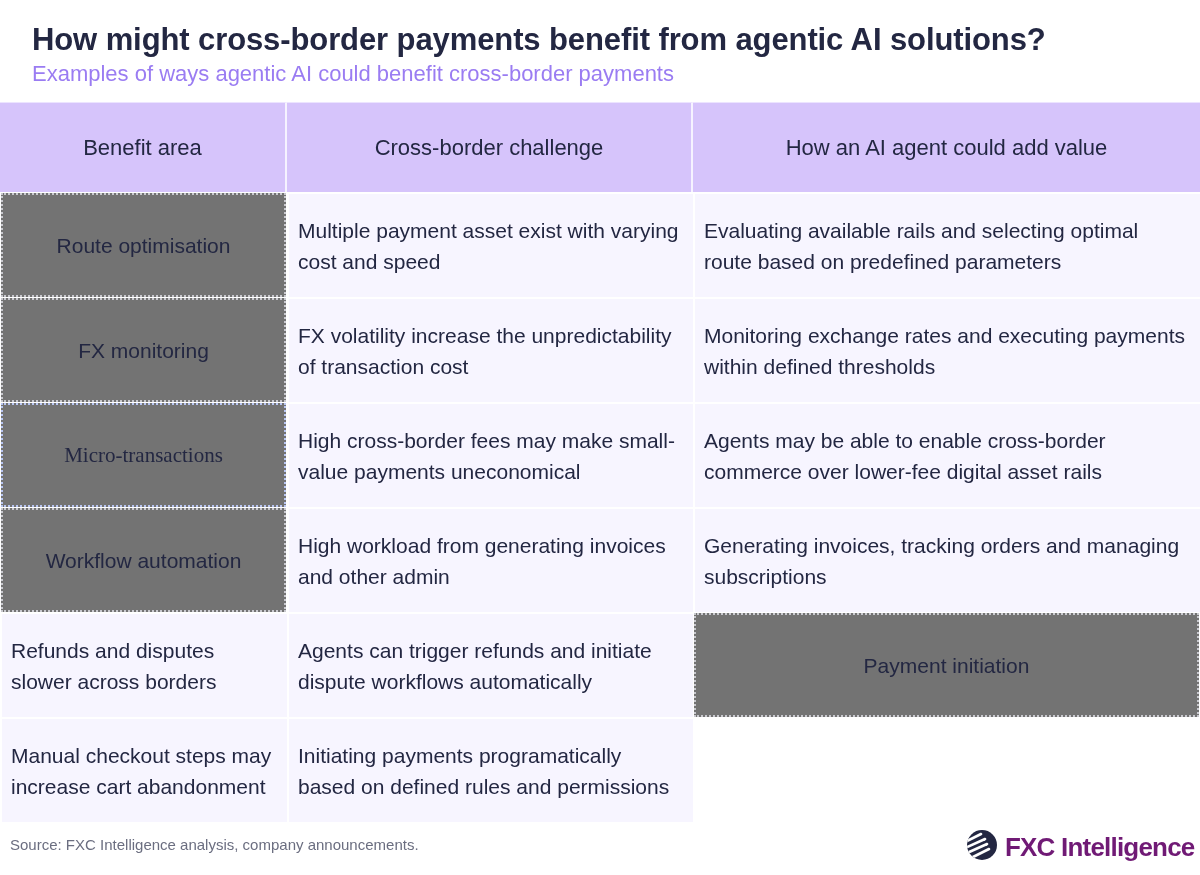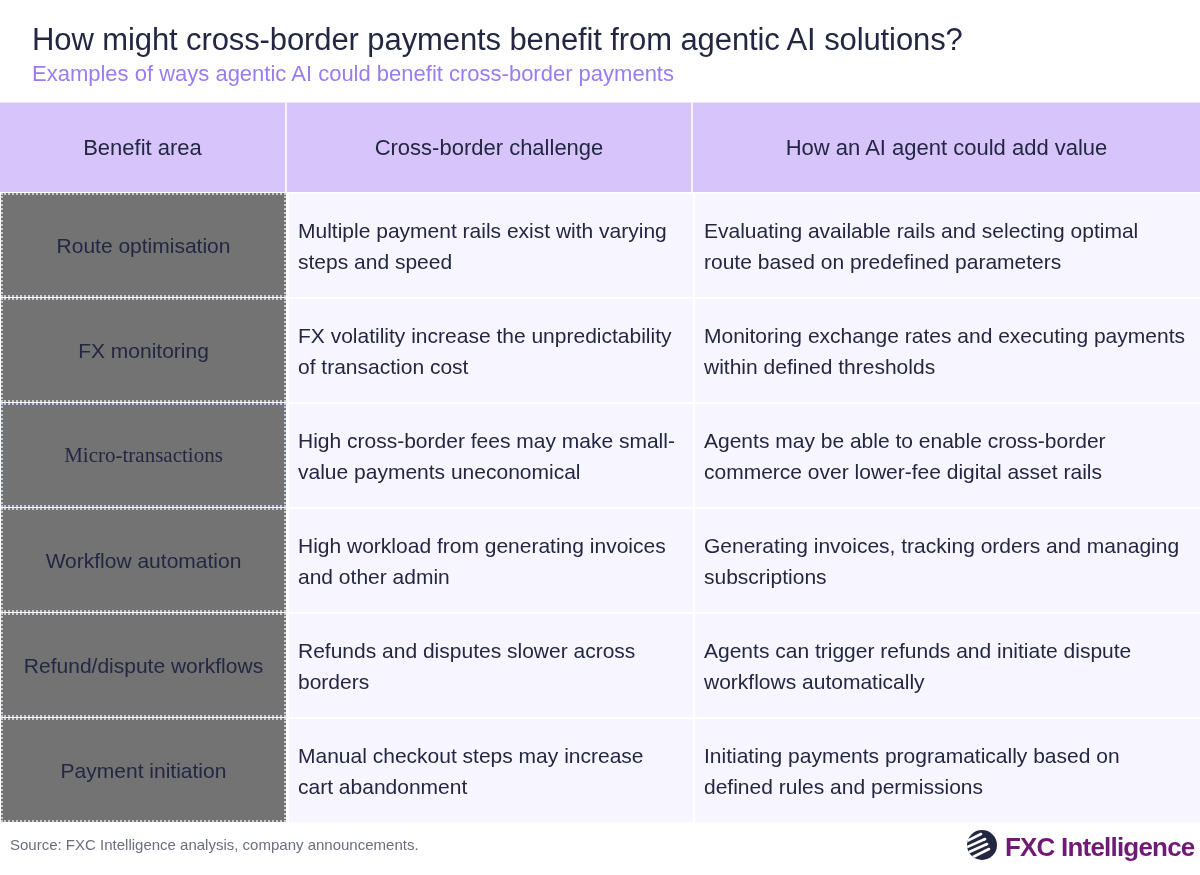--- a/index.html
+++ b/index.html
@@ -1,21 +1,21 @@
 <!DOCTYPE html>
 <html><head>
   <meta charset="utf-8">
   <style>
     * { box-sizing: border-box; margin: 0; padding: 0; }
     html, body { width: 1200px; height: 875px; background: #ffffff; overflow: hidden; }
     body { font-family: "Liberation Sans", "DejaVu Sans", sans-serif; color: #232742; position: relative; }
 
     .title {
       position: absolute; left: 32px; top: 22px;
-      font-size: 31px; font-weight: 400; color: #232742; letter-spacing: -0.1px;
+      font-size: 31px; font-weight: 700; color: #232742; letter-spacing: -0.1px;
       white-space: nowrap;
     }
     .subtitle {
       position: absolute; left: 32px; top: 61px;
       font-size: 22px; font-weight: 400; color: #9a7cf2; white-space: nowrap;
     }
 
     .table {
       position: absolute; left: 0; top: 102px; width: 1095px;
       display: grid;
@@ -69,36 +69,35 @@
 
 <div class="title">How might cross-border payments benefit from agentic AI solutions?</div>
 <div class="subtitle">Examples of ways agentic AI could benefit cross-border payments</div>
 
 <div class="table">
   <div class="hcell">Benefit area</div>
   <div class="hcell">Cross-border challenge</div>
   <div class="hcell last">How an AI agent could add value</div>
 
   <div class="area-cell">Route optimisation</div>
-  <div class="body-cell">Multiple payment rails exist with varying steps and speed</div>
+  <div class="body-cell">Multiple payment asset exist with varying cost and speed</div>
   <div class="body-cell">Evaluating available rails and selecting optimal route based on predefined parameters</div>
 
   <div class="area-cell">FX monitoring</div>
   <div class="body-cell">FX volatility increase the unpredictability of transaction cost</div>
   <div class="body-cell">Monitoring exchange rates and executing payments within defined thresholds</div>
 
   <div class="area-cell highlight">Micro-transactions</div>
   <div class="body-cell">High cross-border fees may make small-value payments uneconomical</div>
   <div class="body-cell">Agents may be able to enable cross-border commerce over lower-fee digital asset rails</div>
 
   <div class="area-cell">Workflow automation</div>
   <div class="body-cell">High workload from generating invoices and other admin</div>
   <div class="body-cell">Generating invoices, tracking orders and managing subscriptions</div>
 
-  <div class="area-cell">Refund/dispute workflows</div>
   <div class="body-cell">Refunds and disputes slower across borders</div>
   <div class="body-cell">Agents can trigger refunds and initiate dispute workflows automatically</div>
 
   <div class="area-cell">Payment initiation</div>
   <div class="body-cell">Manual checkout steps may increase cart abandonment</div>
   <div class="body-cell">Initiating payments programatically based on defined rules and permissions</div>
 </div>
 
 <div class="footer-source">Source: FXC Intelligence analysis, company announcements.</div>
 

